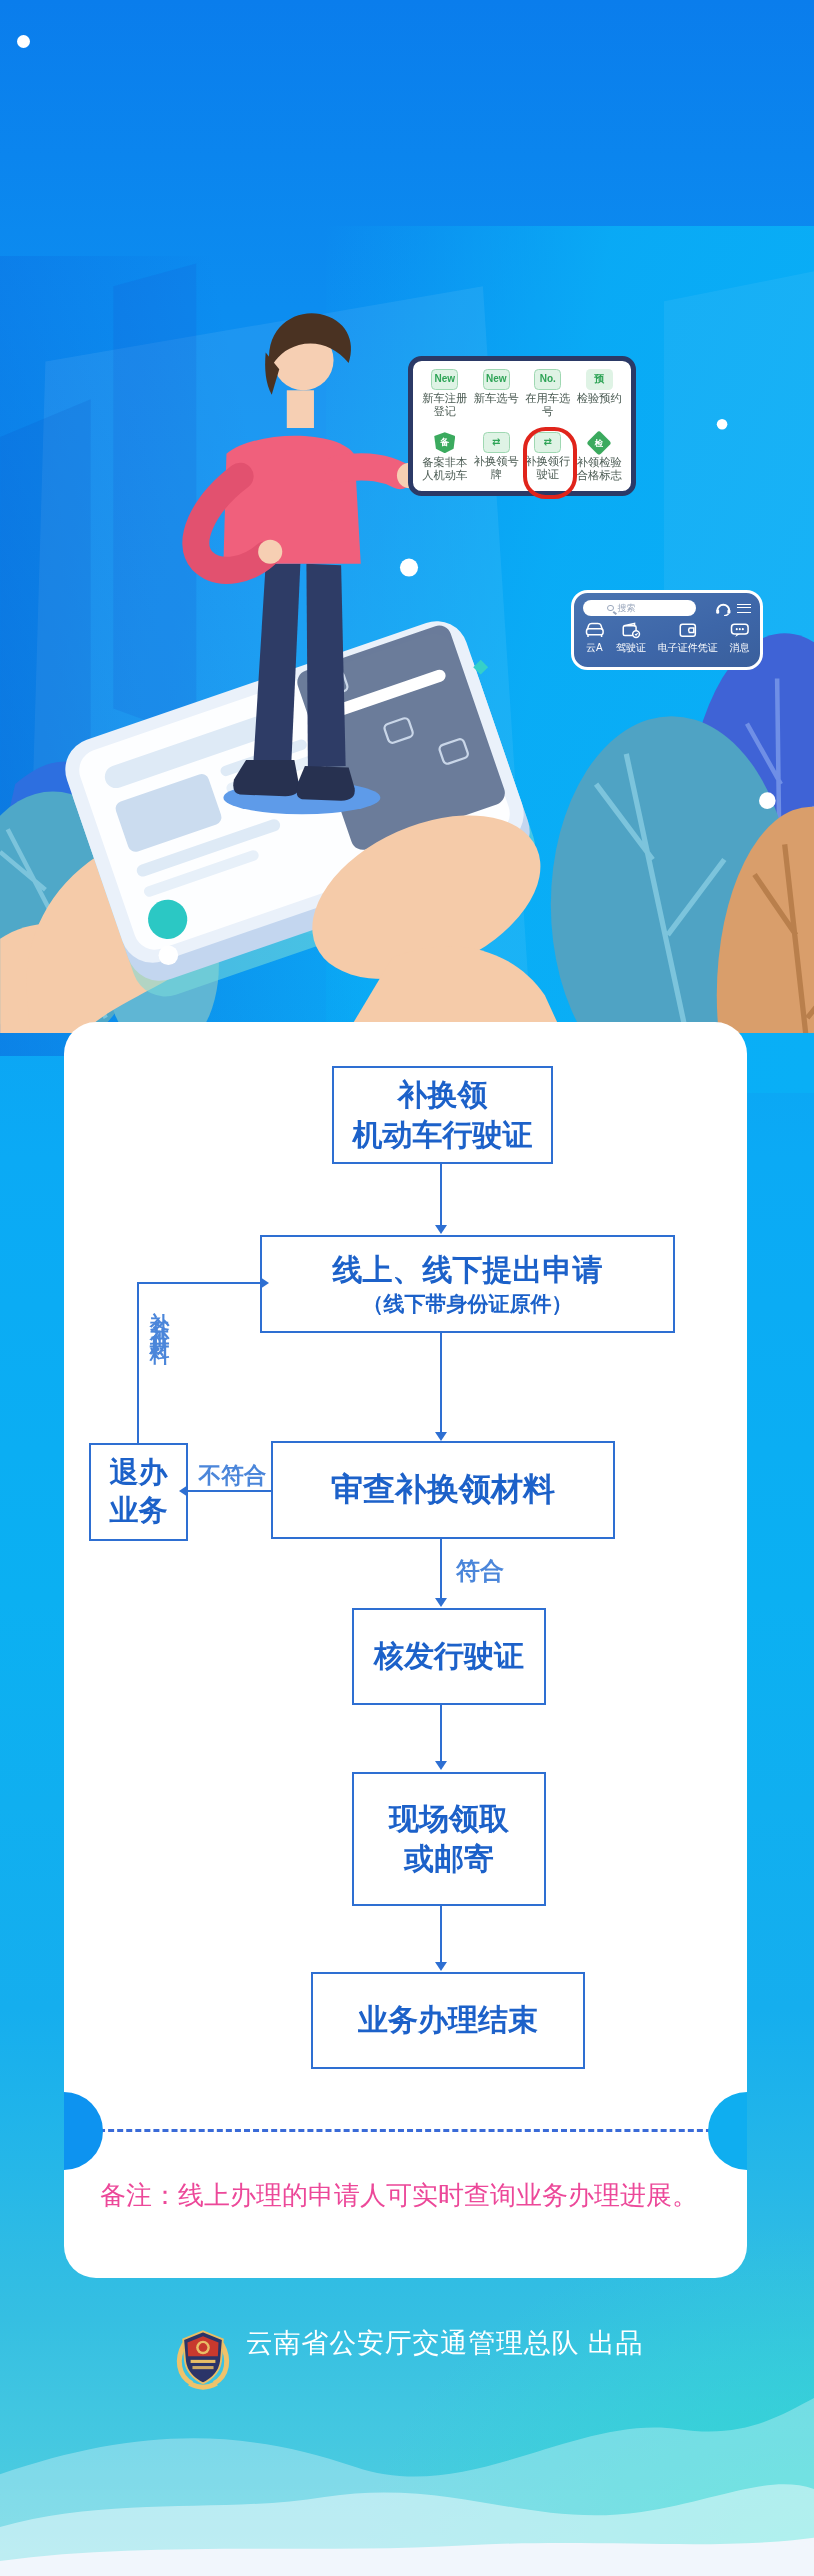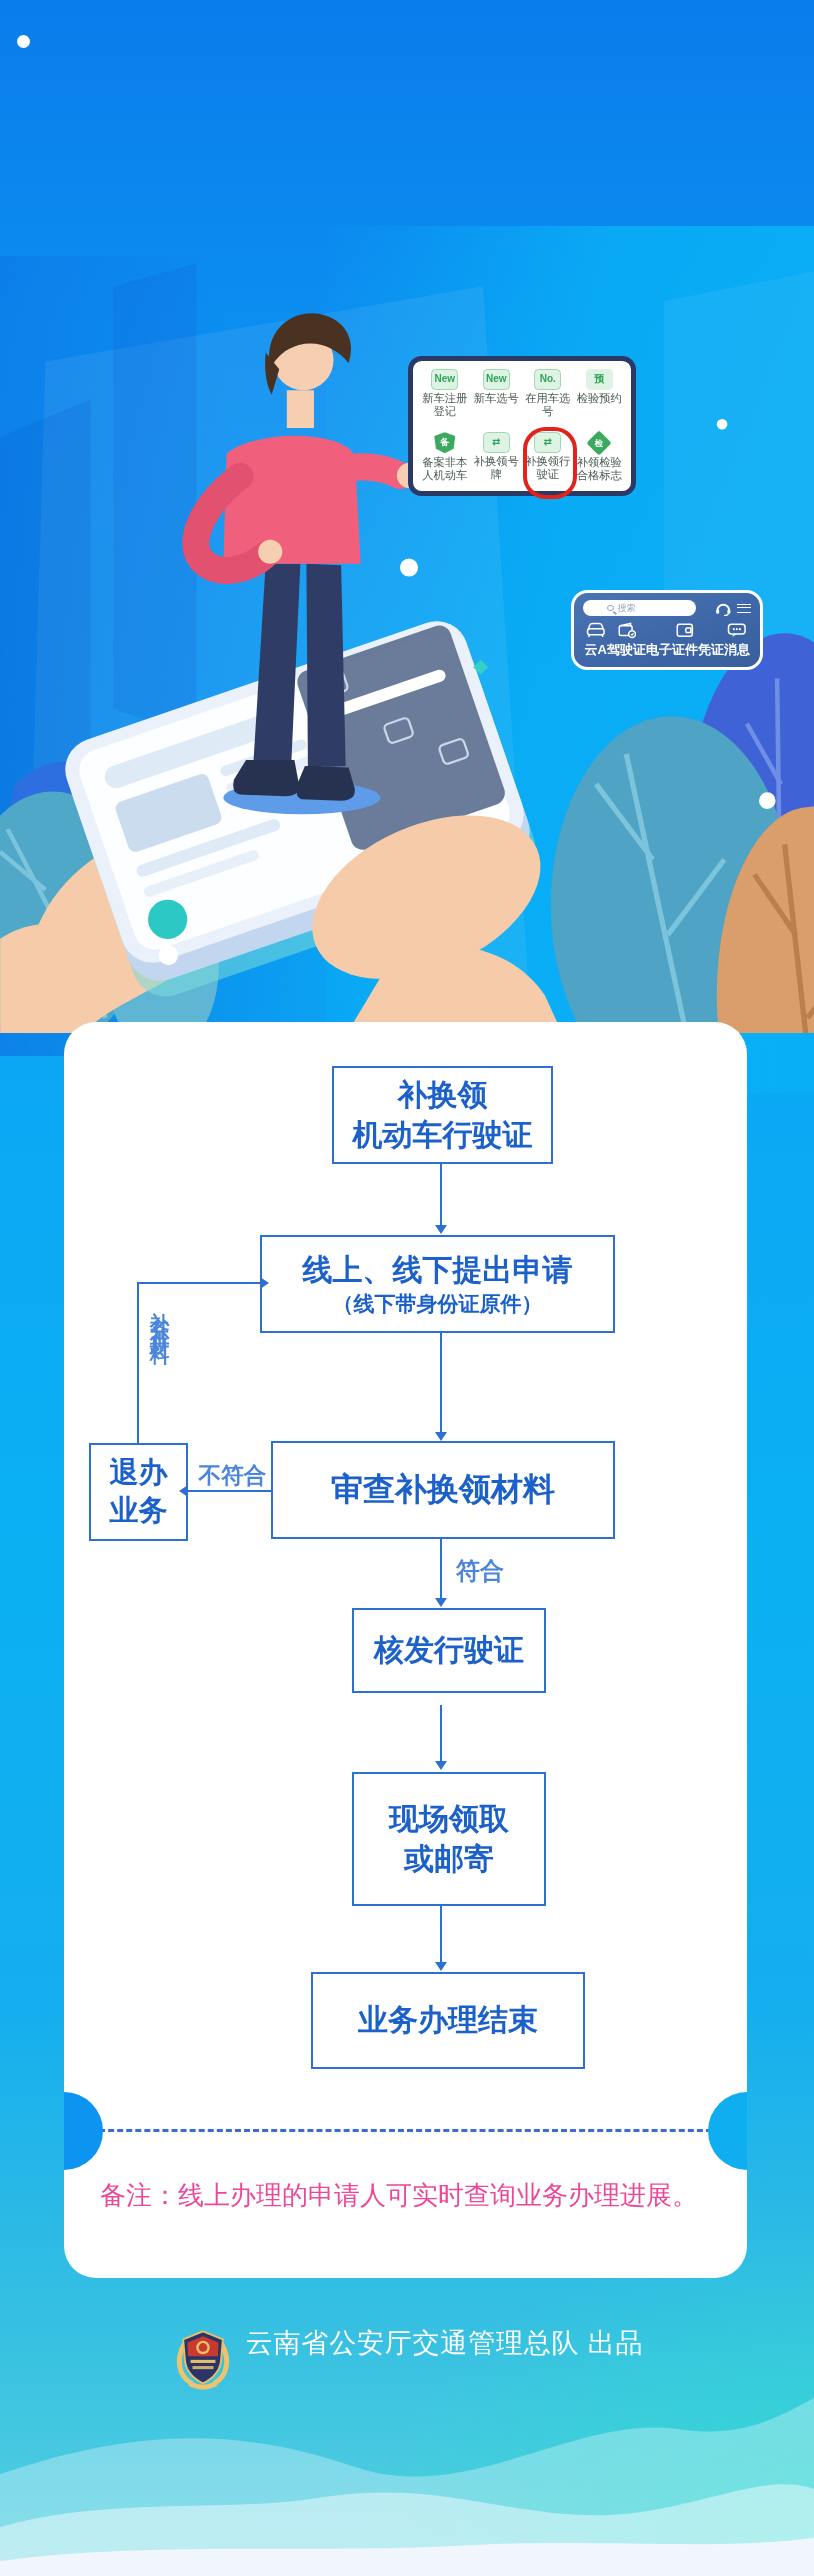--- a/index.html
+++ b/index.html
@@ -48,21 +48,21 @@
   .mini-top{display:flex;align-items:center;gap:6px;}
   .search-pill{flex:0 0 113px;height:16.6px;background:#fff;border-radius:8.3px;display:flex;align-items:center;gap:3.8px;padding:0 24px;}
   .mag{width:6.8px;height:6.8px;border:1.5px solid #9aa7bc;border-radius:50%;position:relative;flex:0 0 auto;}
   .mag::after{content:'';position:absolute;left:5.3px;top:6px;width:3.8px;height:1.5px;background:#9aa7bc;transform:rotate(40deg);}
   .search-pill .ph{font-size:9px;color:#9aa7bc;}
   .mini-top .spacer{flex:1;}
   .burger{width:13.6px;height:9px;border-top:1.5px solid #fff;border-bottom:1.5px solid #fff;position:relative;}
   .burger::after{content:'';position:absolute;left:0;top:2.3px;width:13.6px;height:1.5px;background:#fff;}
   .mini-icons{display:flex;justify-content:space-between;margin-top:6px;padding:0 1.5px;}
   .mini-item{display:flex;flex-direction:column;align-items:center;gap:2.3px;}
-  .mini-item .lbl{font-size:13px;color:#fff;white-space:nowrap;font-weight:bold;}
+  .mini-item .lbl{font-size:10px;color:#fff;white-space:nowrap;}
 
   
   .card{position:absolute;left:64px;top:1022px;width:683px;height:1256px;background:#ffffff;
     border-radius:32px;overflow:hidden;z-index:4;}
   .flow-box{position:absolute;border:2.3px solid #2e6fd2;background:#fff;color:#1c61c9;
     display:flex;flex-direction:column;align-items:center;justify-content:center;text-align:center;
     font-weight:700;white-space:pre-line;line-height:1.35;}
   .arrow-v{position:absolute;width:2.3px;background:#2e6fd2;}
   .arrow-v::after{content:'';position:absolute;bottom:-8.3px;left:-5.3px;
     border-left:6px solid transparent;border-right:6px solid transparent;border-top:9px solid #2e6fd2;}
@@ -284,21 +284,21 @@
       </div>
     </div>
   </div>
 
   <div class="card">
     <div class="flow-box" style="left:268px;top:44px;width:221px;height:98px;font-size:30px;">补换领
 机动车行驶证</div>
 
     <div class="arrow-v" style="left:376px;top:142px;height:62px;"></div>
 
-    <div class="flow-box" style="left:196px;top:213px;width:355px;height:98px;">
+    <div class="flow-box" style="left:196px;top:213px;width:415px;height:98px;">
       <div style="font-size:30px;">线上、线下提出申请</div>
       <div style="font-size:21px;font-weight:600;">（线下带身份证原件）</div>
     </div>
 
     <div class="arrow-v" style="left:376px;top:311px;height:100px;"></div>
 
     <div class="flow-box" style="left:207px;top:419px;width:344px;height:98px;font-size:32px;">审查补换领材料</div>
 
     <div class="flow-box" style="left:25px;top:421px;width:99px;height:98px;font-size:29px;line-height:1.3;">退办
 业务</div>
@@ -306,21 +306,21 @@
     <div class="flow-label" style="left:127px;top:438px;width:83px;font-size:22.6px;text-align:center;">不符合</div>
     <div class="arrow-h-left" style="left:124px;top:468px;width:84px;"></div>
 
     <div class="line-v" style="left:73px;top:262px;height:159px;"></div>
     <div class="arrow-h-right" style="left:73px;top:260px;width:123px;"></div>
     <div class="loop-label" style="left:83px;top:273px;height:158px;">补齐补正材料</div>
 
     <div class="arrow-v" style="left:376px;top:517px;height:60px;"></div>
     <div class="flow-label" style="left:392px;top:533px;font-size:24px;">符合</div>
 
-    <div class="flow-box" style="left:288px;top:586px;width:194px;height:85px;font-size:30px;">核发行驶证</div>
+    <div class="flow-box" style="left:288px;top:586px;width:194px;height:97px;font-size:30px;">核发行驶证</div>
 
     <div class="arrow-v" style="left:376px;top:683px;height:57px;"></div>
 
     <div class="flow-box" style="left:288px;top:750px;width:194px;height:134px;font-size:30px;line-height:1.35;">现场领取
 或邮寄</div>
 
     <div class="arrow-v" style="left:376px;top:883px;height:58px;"></div>
 
     <div class="flow-box" style="left:247px;top:950px;width:274px;height:97px;font-size:30px;">业务办理结束</div>
 

